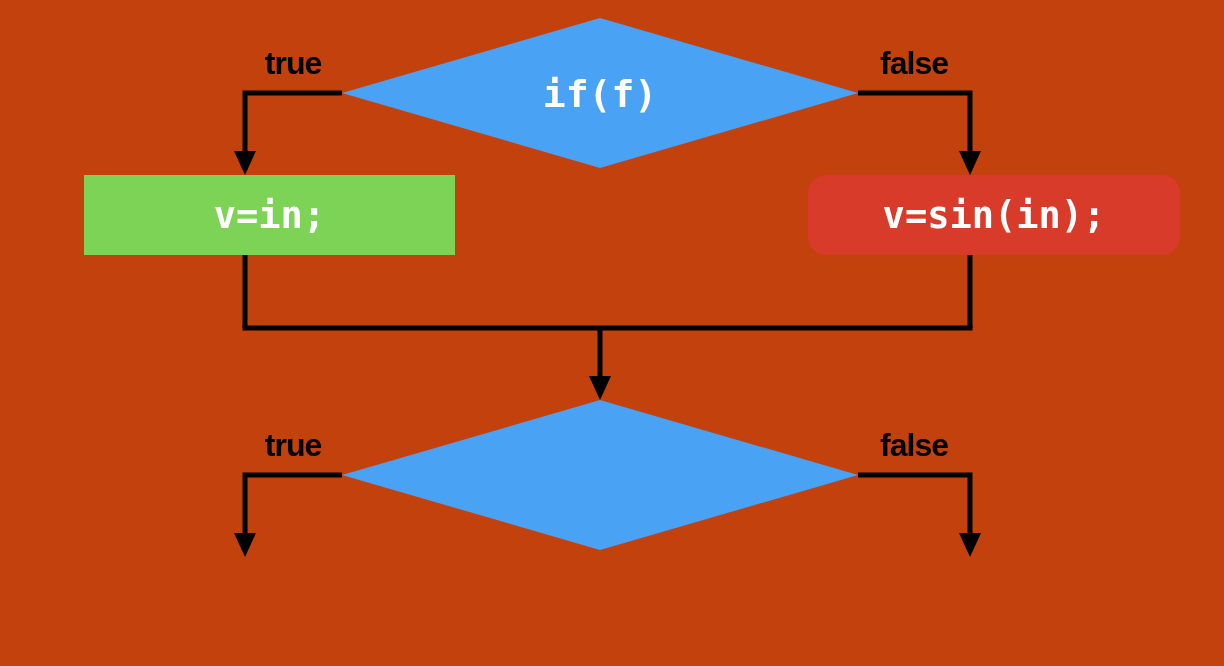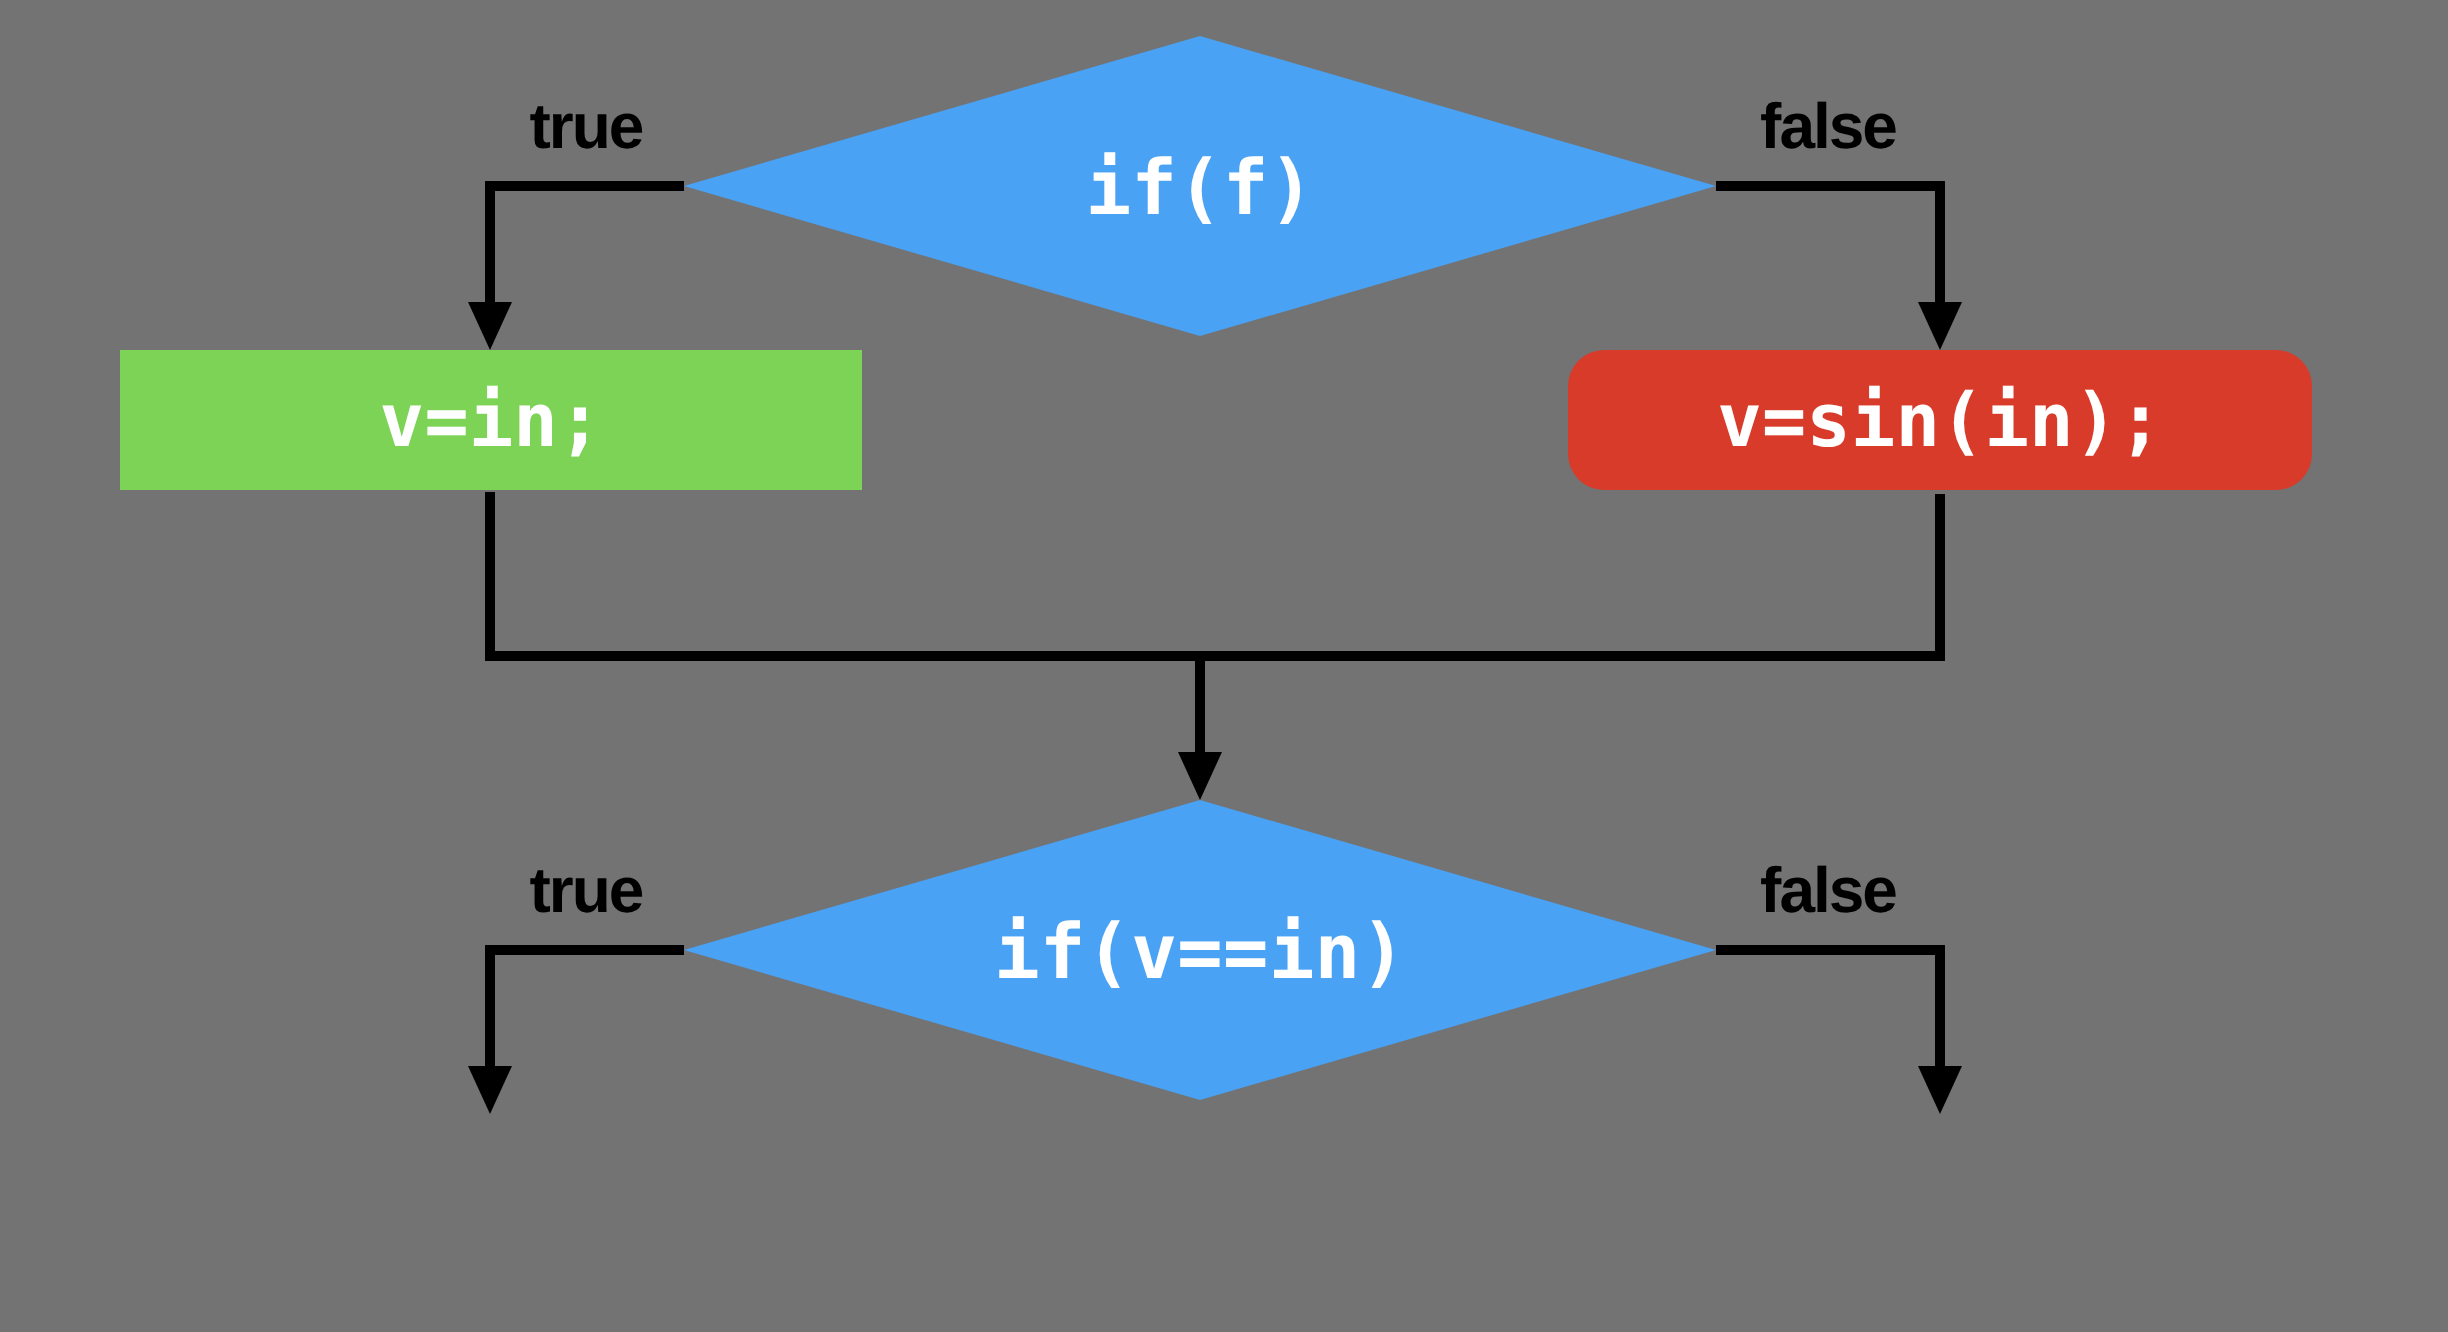--- a/index.html
+++ b/index.html
@@ -1,33 +1,34 @@
 <!DOCTYPE html>
 <html><head>
 <meta charset="utf-8">
 <style>
   html,body{margin:0;padding:0;background:#ffffff;}
   #stage{
     position:relative;
     width:1224px;height:666px;
-    background:#737373;
+    background:#c2410c;
     overflow:hidden;
     font-family:"Liberation Sans",sans-serif;
   }
   #wires{position:absolute;left:0;top:0;width:1224px;height:666px;}
   .action-box{
     position:absolute;
-    height:70px;
+    height:80px;
     display:flex;align-items:center;justify-content:center;
     color:#ffffff;
     font-family:"DejaVu Sans Mono",monospace;
     font-weight:bold;
     font-size:37px;
     line-height:1;
     white-space:nowrap;
+    margin-left:24px;
   }
   .diamond-text{
     position:absolute;
     width:440px;
     text-align:center;
     color:#ffffff;
     font-family:"DejaVu Sans Mono",monospace;
     font-weight:bold;
     font-size:38px;
     line-height:1;
@@ -74,18 +75,17 @@
     <polygon points="600,400 858,475 600,550 342,475" fill="#4AA2F5"></polygon>
   </svg>
 
   <div class="diamond-text" style="left:380px;top:75px;">if(f)</div>
   <div class="branch-label" style="left:293px;top:47px;">true</div>
   <div class="branch-label" style="left:914px;top:47px;">false</div>
 
   <div class="action-box" style="left: 60px; top: 175px; width: 371px; background: rgb(125, 211, 85);">v=in;</div>
   <div class="action-box" style="left: 784px; top: 175px; width: 372px; background: rgb(217, 59, 42); border-radius: 18px;">v=sin(in);</div>
 
-  <div class="diamond-text" style="left:380px;top:457px;">if(v==in)</div>
   <div class="branch-label" style="left:293px;top:429px;">true</div>
   <div class="branch-label" style="left:914px;top:429px;">false</div>
 
 
 </div>
 
 </body></html>

